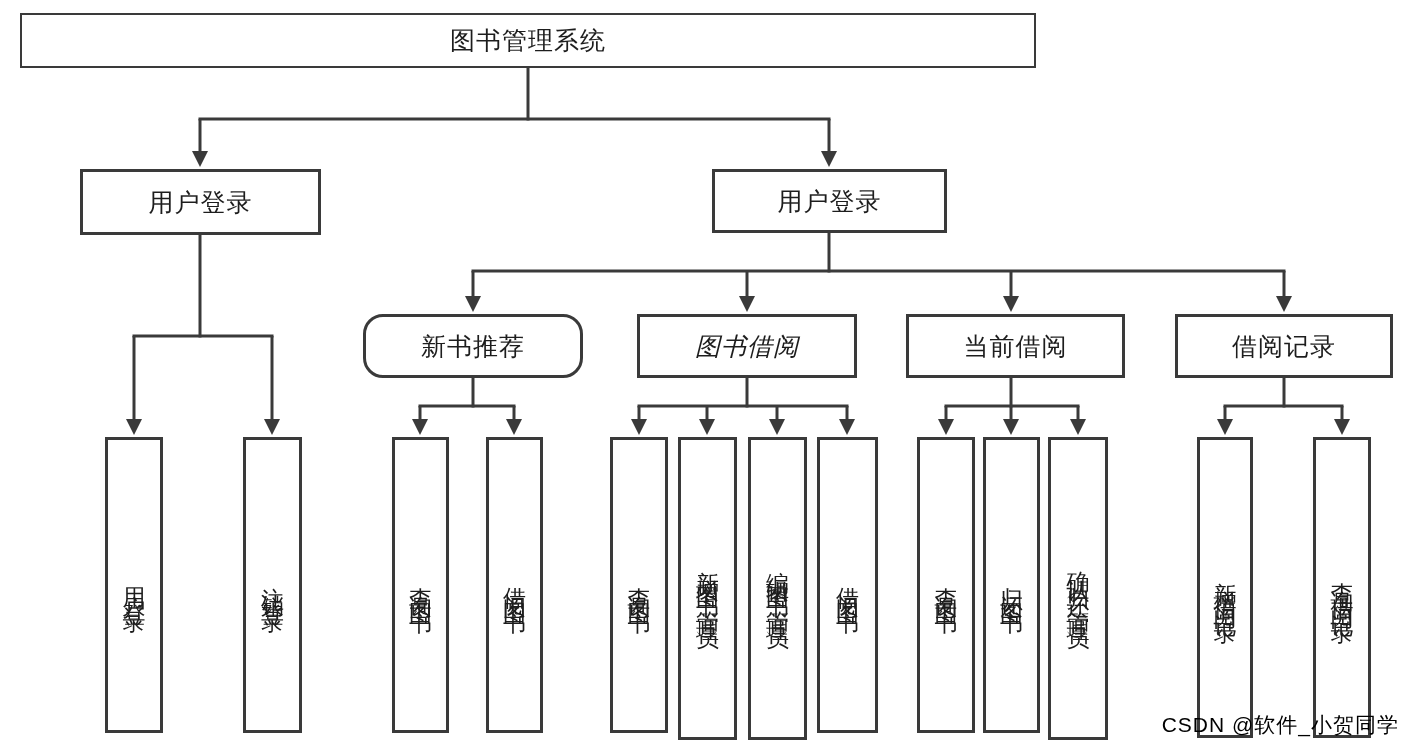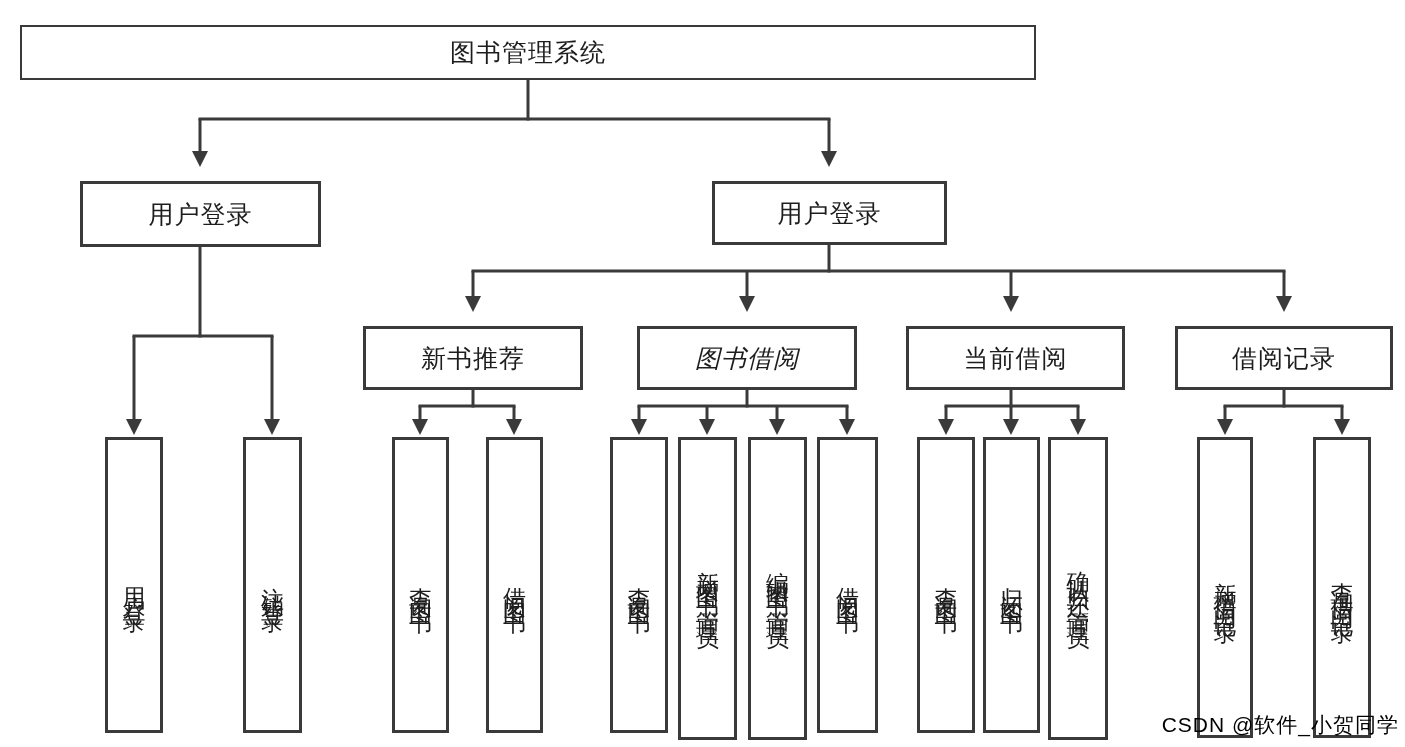--- a/index.html
+++ b/index.html
@@ -26,21 +26,20 @@
   .box {
     position: absolute;
     box-sizing: border-box;
     background: #ffffff;
     border: 3px solid #3a3a3a;
     display: flex;
     align-items: center;
     justify-content: center;
     z-index: 2;
     color: #1d1d1d;
-    margin-top: 12px;
   }
   .box.root { border-width: 2px; }
   .box .h-label {
     font-size: 25px;
     letter-spacing: 1px;
     white-space: nowrap;
   }
   .leaf {
     position: absolute;
     box-sizing: border-box;
@@ -158,21 +157,21 @@
     <span class="h-label">图书管理系统</span>
   </div>
 
   <div class="box" style="left:80px; top:169px; width:241px; height:66px;">
     <span class="h-label">用户登录</span>
   </div>
   <div class="box" style="left:712px; top:169px; width:235px; height:64px;">
     <span class="h-label">用户登录</span>
   </div>
 
-  <div class="box" style="left:363px; top:314px; width:220px; height:64px;">
+  <div class="box" style="left:363px; top:314px; width:220px; height:64px;border-radius:20px;">
     <span class="h-label">新书推荐</span>
   </div>
   <div class="box" style="left:637px; top:314px; width:220px; height:64px;font-style:italic;">
     <span class="h-label">图书借阅</span>
   </div>
   <div class="box" style="left:906px; top:314px; width:219px; height:64px;">
     <span class="h-label">当前借阅</span>
   </div>
   <div class="box" style="left:1175px; top:314px; width:218px; height:64px;">
     <span class="h-label">借阅记录</span>

